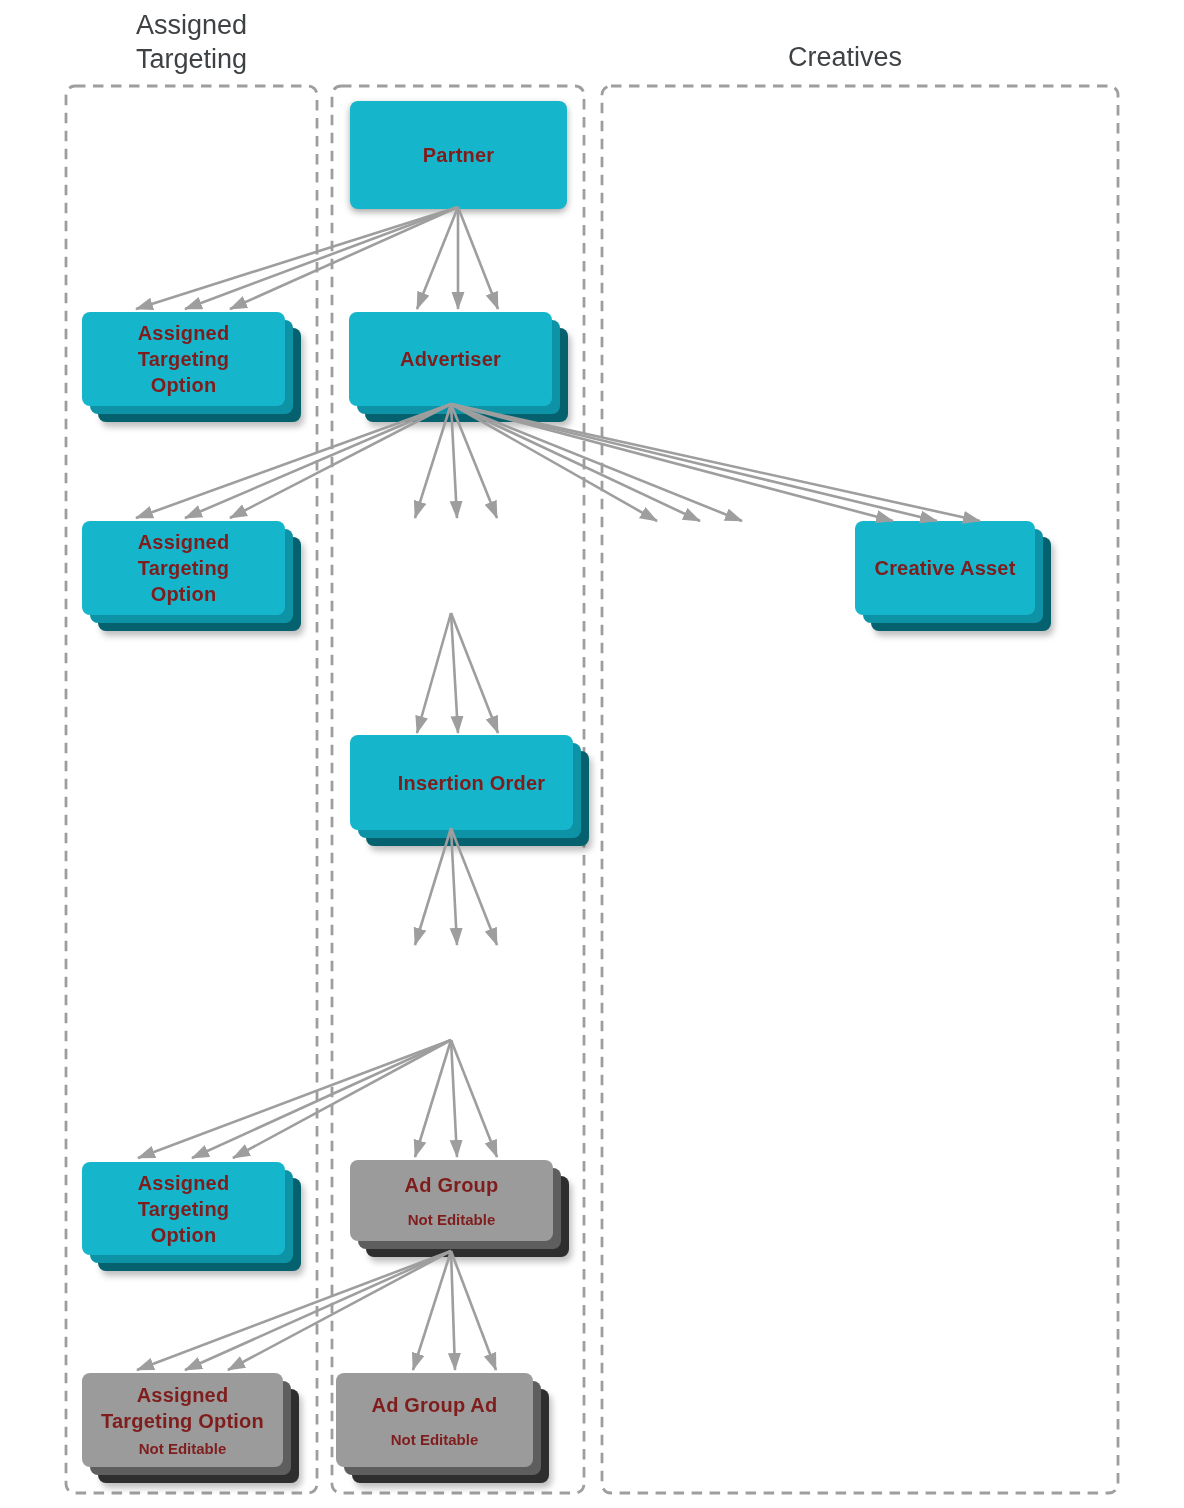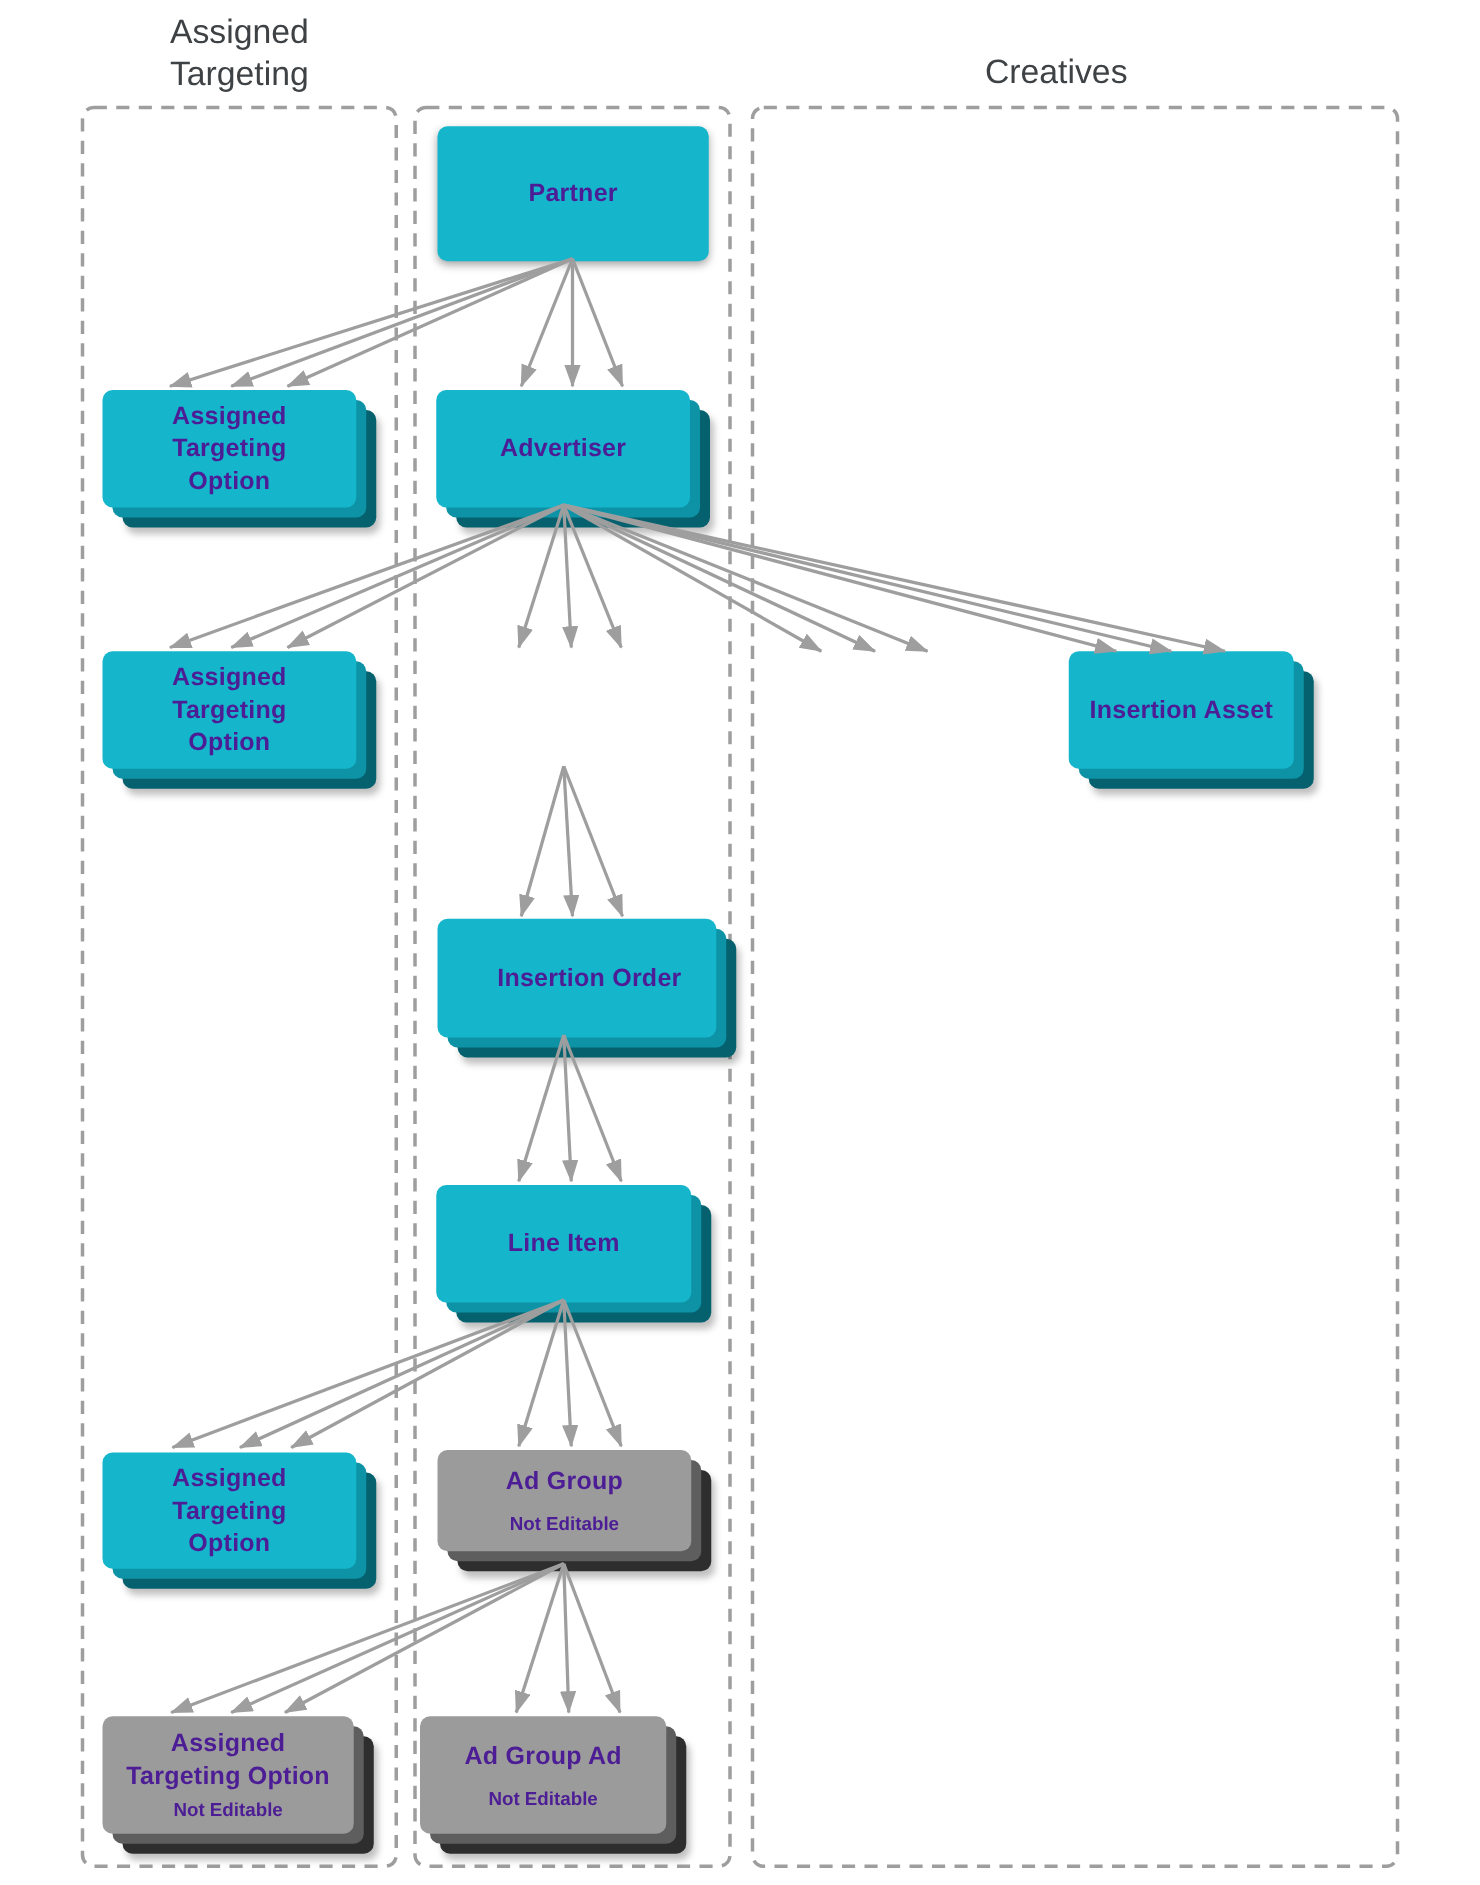--- a/index.html
+++ b/index.html
@@ -11,21 +11,21 @@
   #nodes{position:absolute;left:0;top:0;width:1184px;height:1508px;}
   .col-title{
     position:absolute;color:#3f4245;font-size:27px;line-height:34px;
     text-align:center;white-space:pre-line;
   }
   #t-at{left:66px;top:8px;width:251px;}
   #t-as{left:332px;top:38px;width:252px;}
   #t-cr{left:695px;top:40px;width:300px;}
   .node{
     position:absolute;border-radius:8px;display:flex;flex-direction:column;
-    align-items:center;justify-content:center;text-align:center;color:#4c1d95;
+    align-items:center;justify-content:center;text-align:center;color:#7f1d1d;
     font-weight:bold;
   }
   .node .label{font-size:20px;line-height:26px;white-space:pre-line;letter-spacing:.2px;}
   .node .note{font-size:15px;line-height:18px;margin-top:13px;}
   .node.two-line-label .note{margin-top:6px;}
   .teal-single{
     background:#15b6cc;
     box-shadow:0 3px 7px rgba(0,0,0,.35);
   }
   .teal-stack{
@@ -62,27 +62,24 @@
       </div>
       <div class="node teal-stack" style="left: 349px; top: 312px; width: 203px; height: 94px;">
         <span class="label">Advertiser</span>
       </div>
       <div class="node teal-stack" style="left: 82px; top: 521px; width: 203px; height: 94px;">
         <span class="label">Assigned
 Targeting
 Option</span>
       </div>
       <div class="node teal-stack" style="left: 855px; top: 521px; width: 180px; height: 94px;">
-        <span class="label">Insertion Asset</span>
+        <span class="label">Creative Asset</span>
       </div>
       <div class="node teal-stack" style="left: 350px; top: 735px; width: 203px; height: 95px; padding-left: 20px;">
         <span class="label">Insertion Order</span>
-      </div>
-      <div class="node teal-stack" style="left: 349px; top: 948px; width: 204px; height: 94px;">
-        <span class="label">Line Item</span>
       </div>
       <div class="node teal-stack" style="left: 82px; top: 1162px; width: 203px; height: 93px;">
         <span class="label">Assigned
 Targeting
 Option</span>
       </div>
       <div class="node gray-stack" style="left: 350px; top: 1160px; width: 203px; height: 81px;">
         <span class="label">Ad Group</span>
         <span class="note">Not Editable</span>
       </div>

